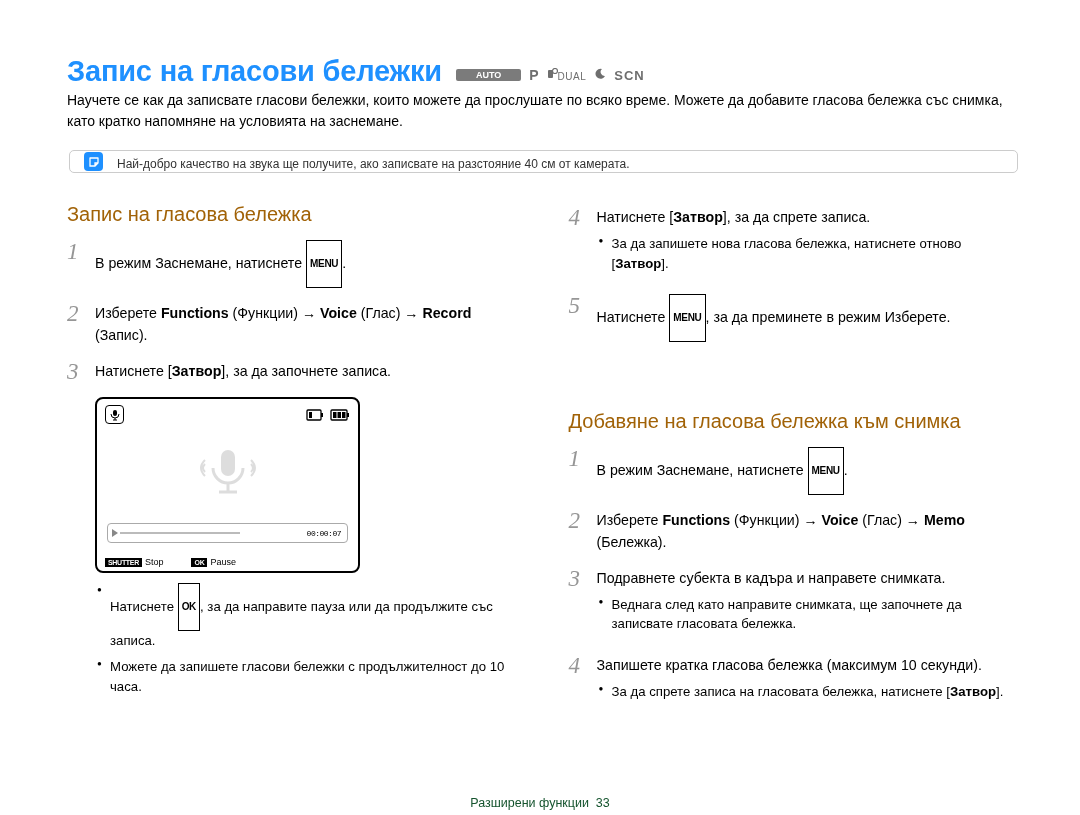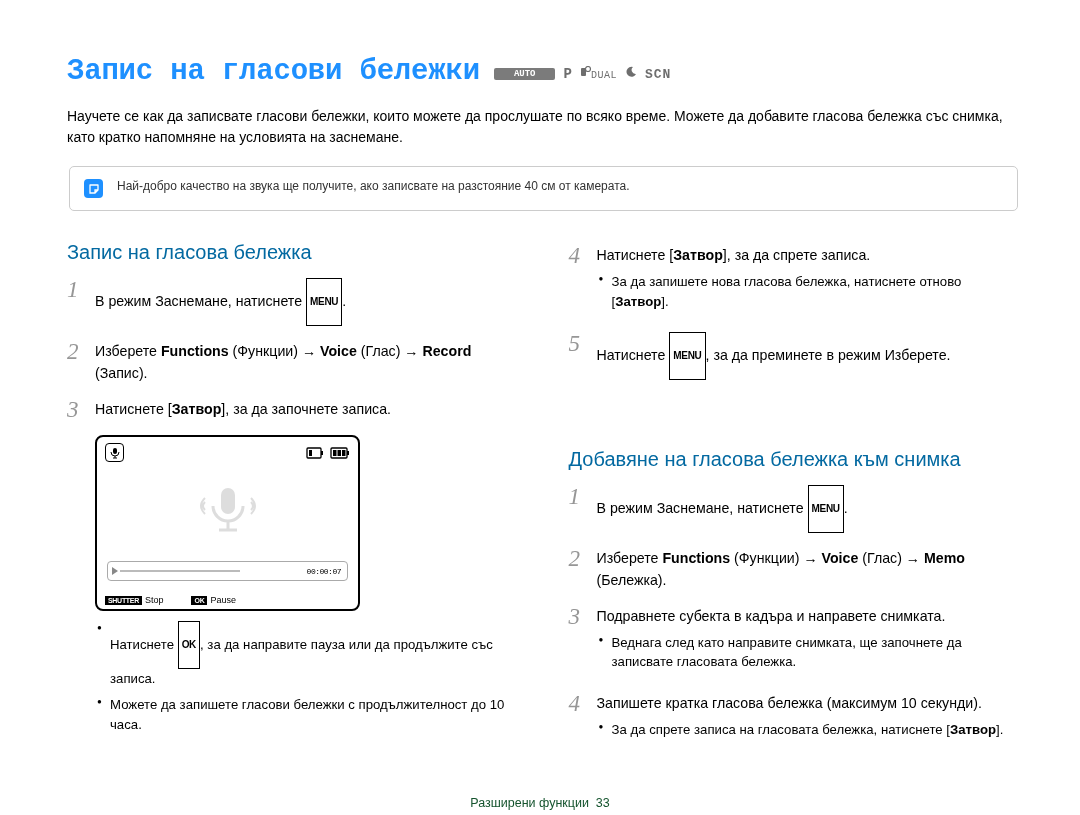--- a/index.html
+++ b/index.html
@@ -15,22 +15,21 @@
   .page {
     padding: 55px 60px 20px 67px;
     box-sizing: border-box;
     position: relative;
     height: 100%;
   }
   .title-line {
     display: flex;
     align-items: baseline;
     gap: 14px;
-    margin-bottom: 18px;
-    font-family: Liberation Mono, monospace;
+    margin-bottom: 2px;
   }
   .title {
     color: #1e90ff;
     font-size: 29px;
     font-weight: bold;
     letter-spacing: -0.2px;
   }
   .mode-icons {
     display: flex;
     align-items: center;
@@ -55,23 +54,23 @@
   .moon { font-size: 13px; color:#6e6e6e;}
   .scn { font-weight: bold; font-size: 13px; color:#6e6e6e;}
   .intro {
     font-size: 14px;
     line-height: 1.5;
     margin-bottom: 18px;
   }
   .note-box {
     border: 1px solid #ccc;
     border-radius: 5px;
-    padding: 12px 14px;
-    display: flex;
-    align-items: flex-start;
+    padding: 1px 14px;
+    display: flex;
+    align-items: flex-end;
     gap: 14px;
     margin: 0 2px 30px 2px;
   }
   .note-icon {
     width: 19px;
     height: 19px;
     border-radius: 4px;
     background: #1e90ff;
     color: #fff;
     display: flex;
@@ -85,21 +84,21 @@
   }
   .columns {
     display: flex;
     gap: 50px;
   }
   .col {
     flex: 1;
     min-width: 0;
   }
   .subheading {
-    color: #0369a1;
+    color: #a16207;
     font-size: 20px;
     font-weight: normal;
     margin: 0 0 14px 0;
   }
   .step {
     display: flex;
     gap: 10px;
     margin-bottom: 14px;
   }
   .step-num {

